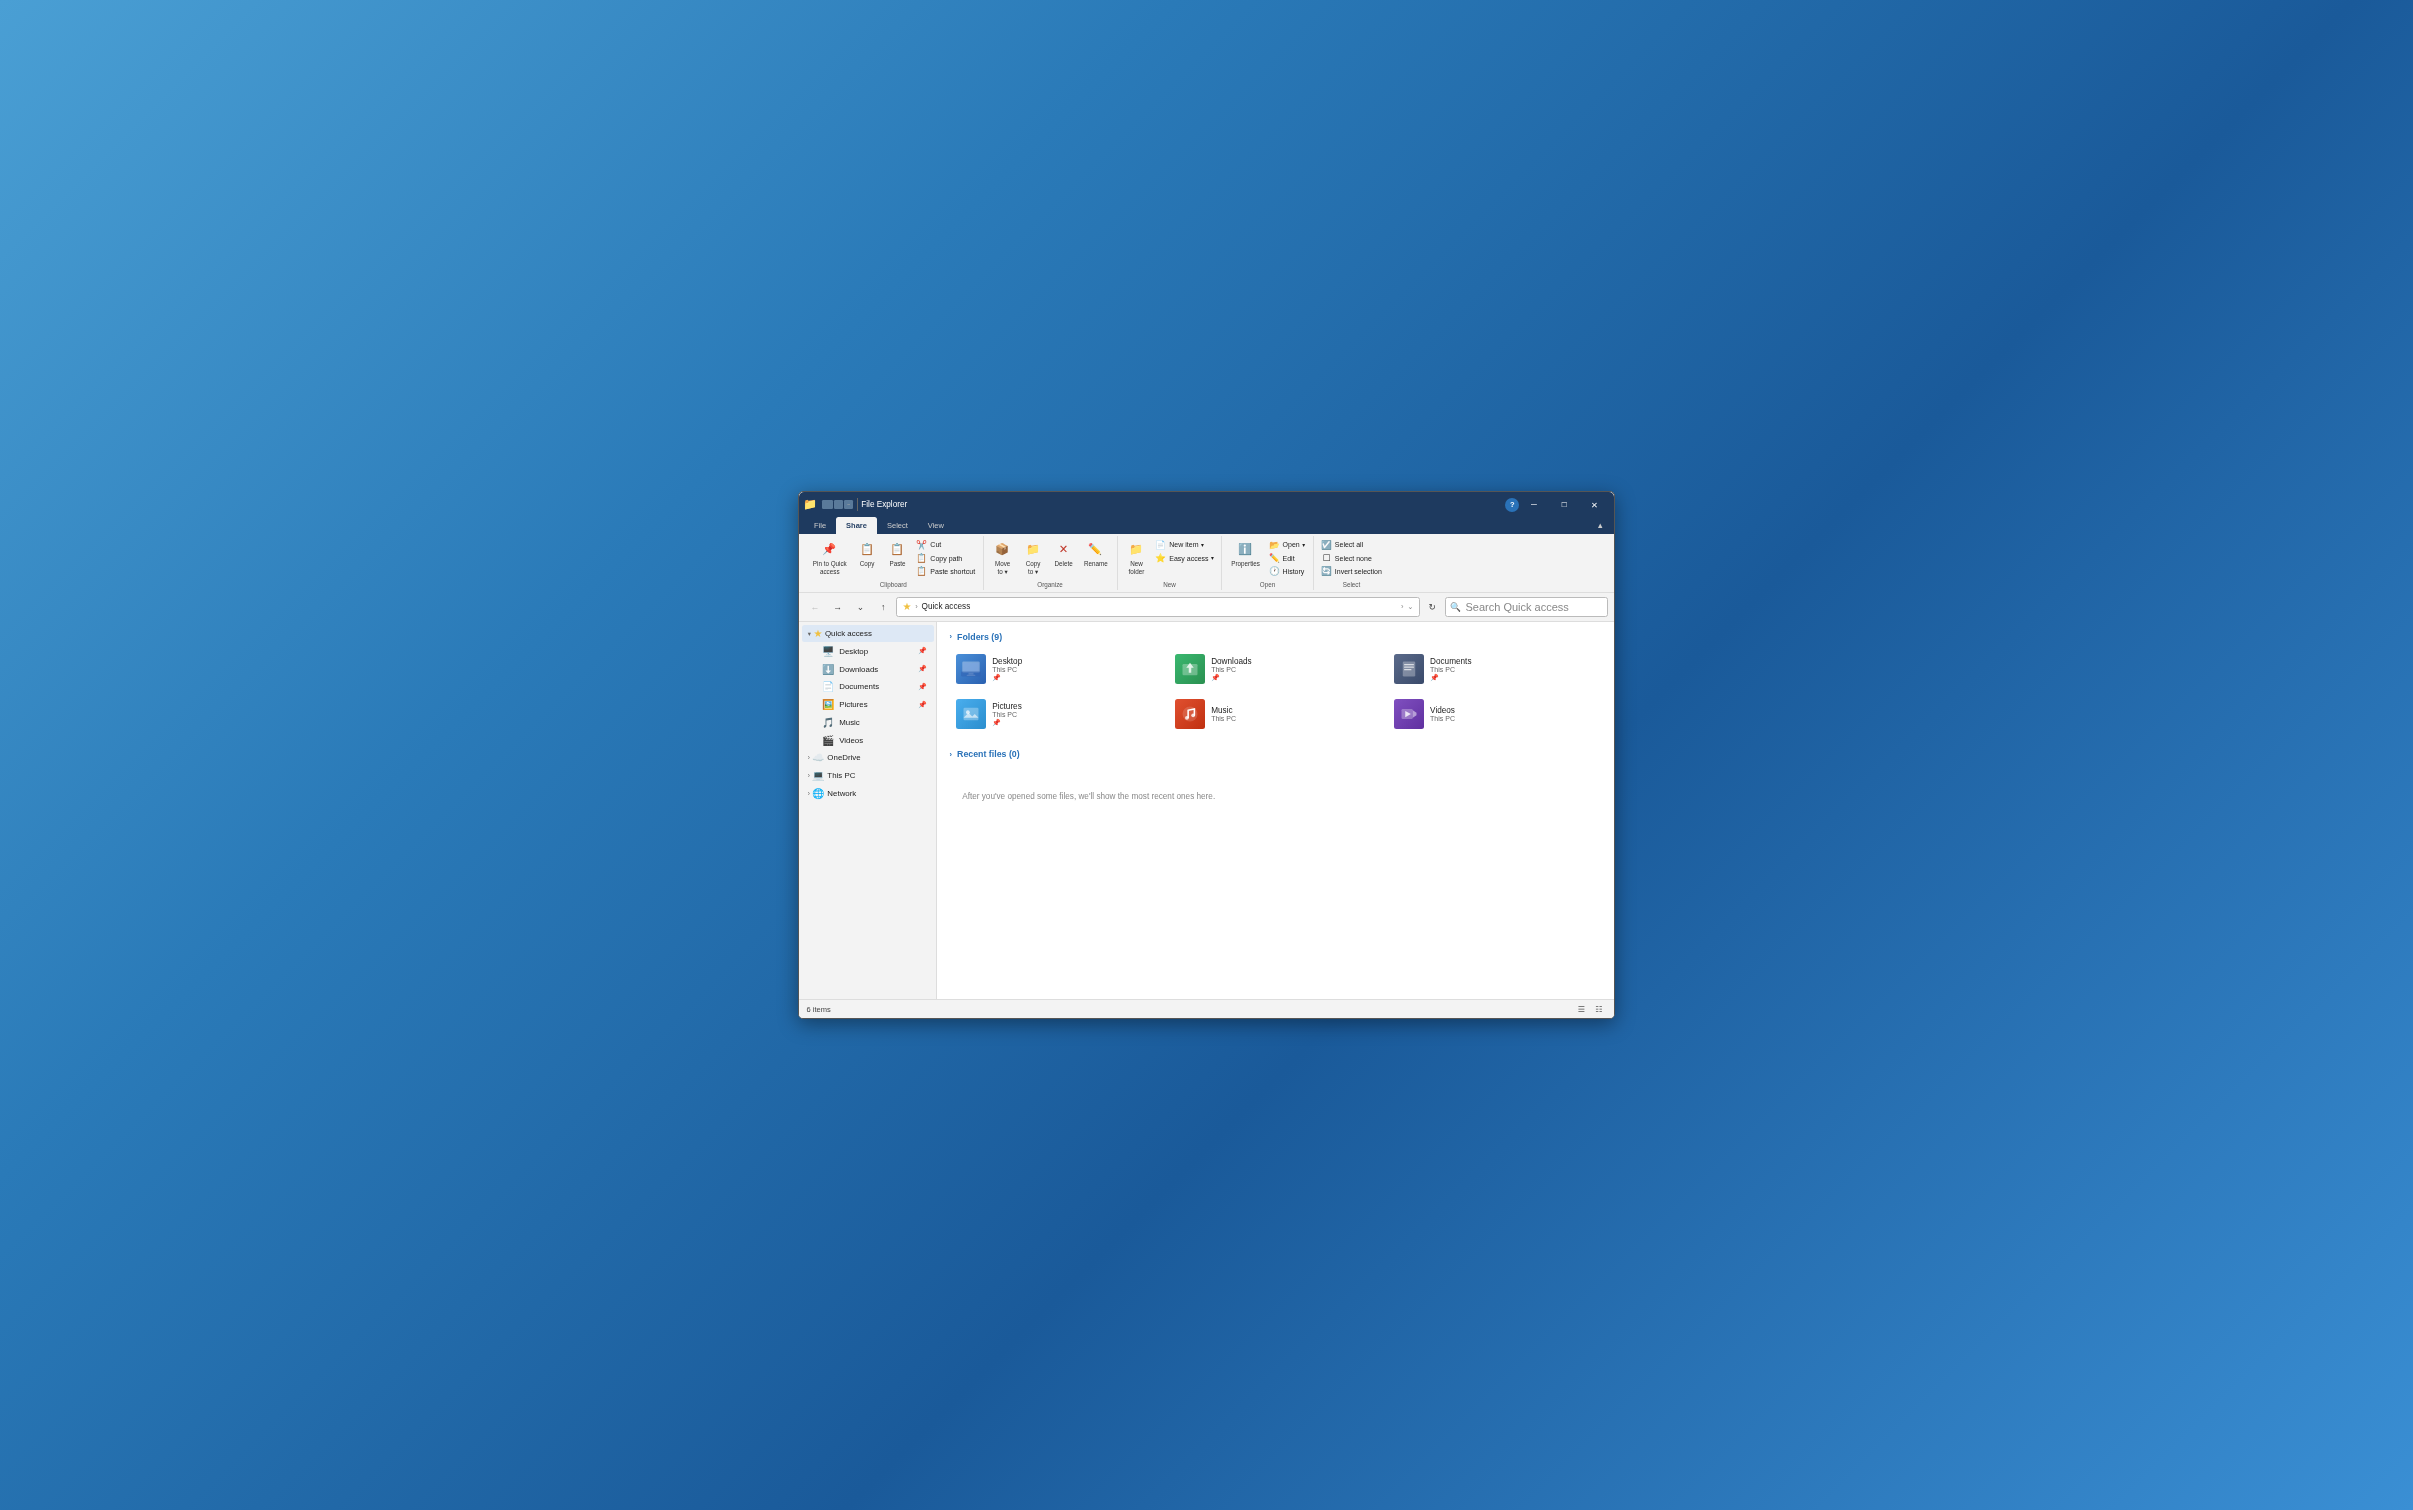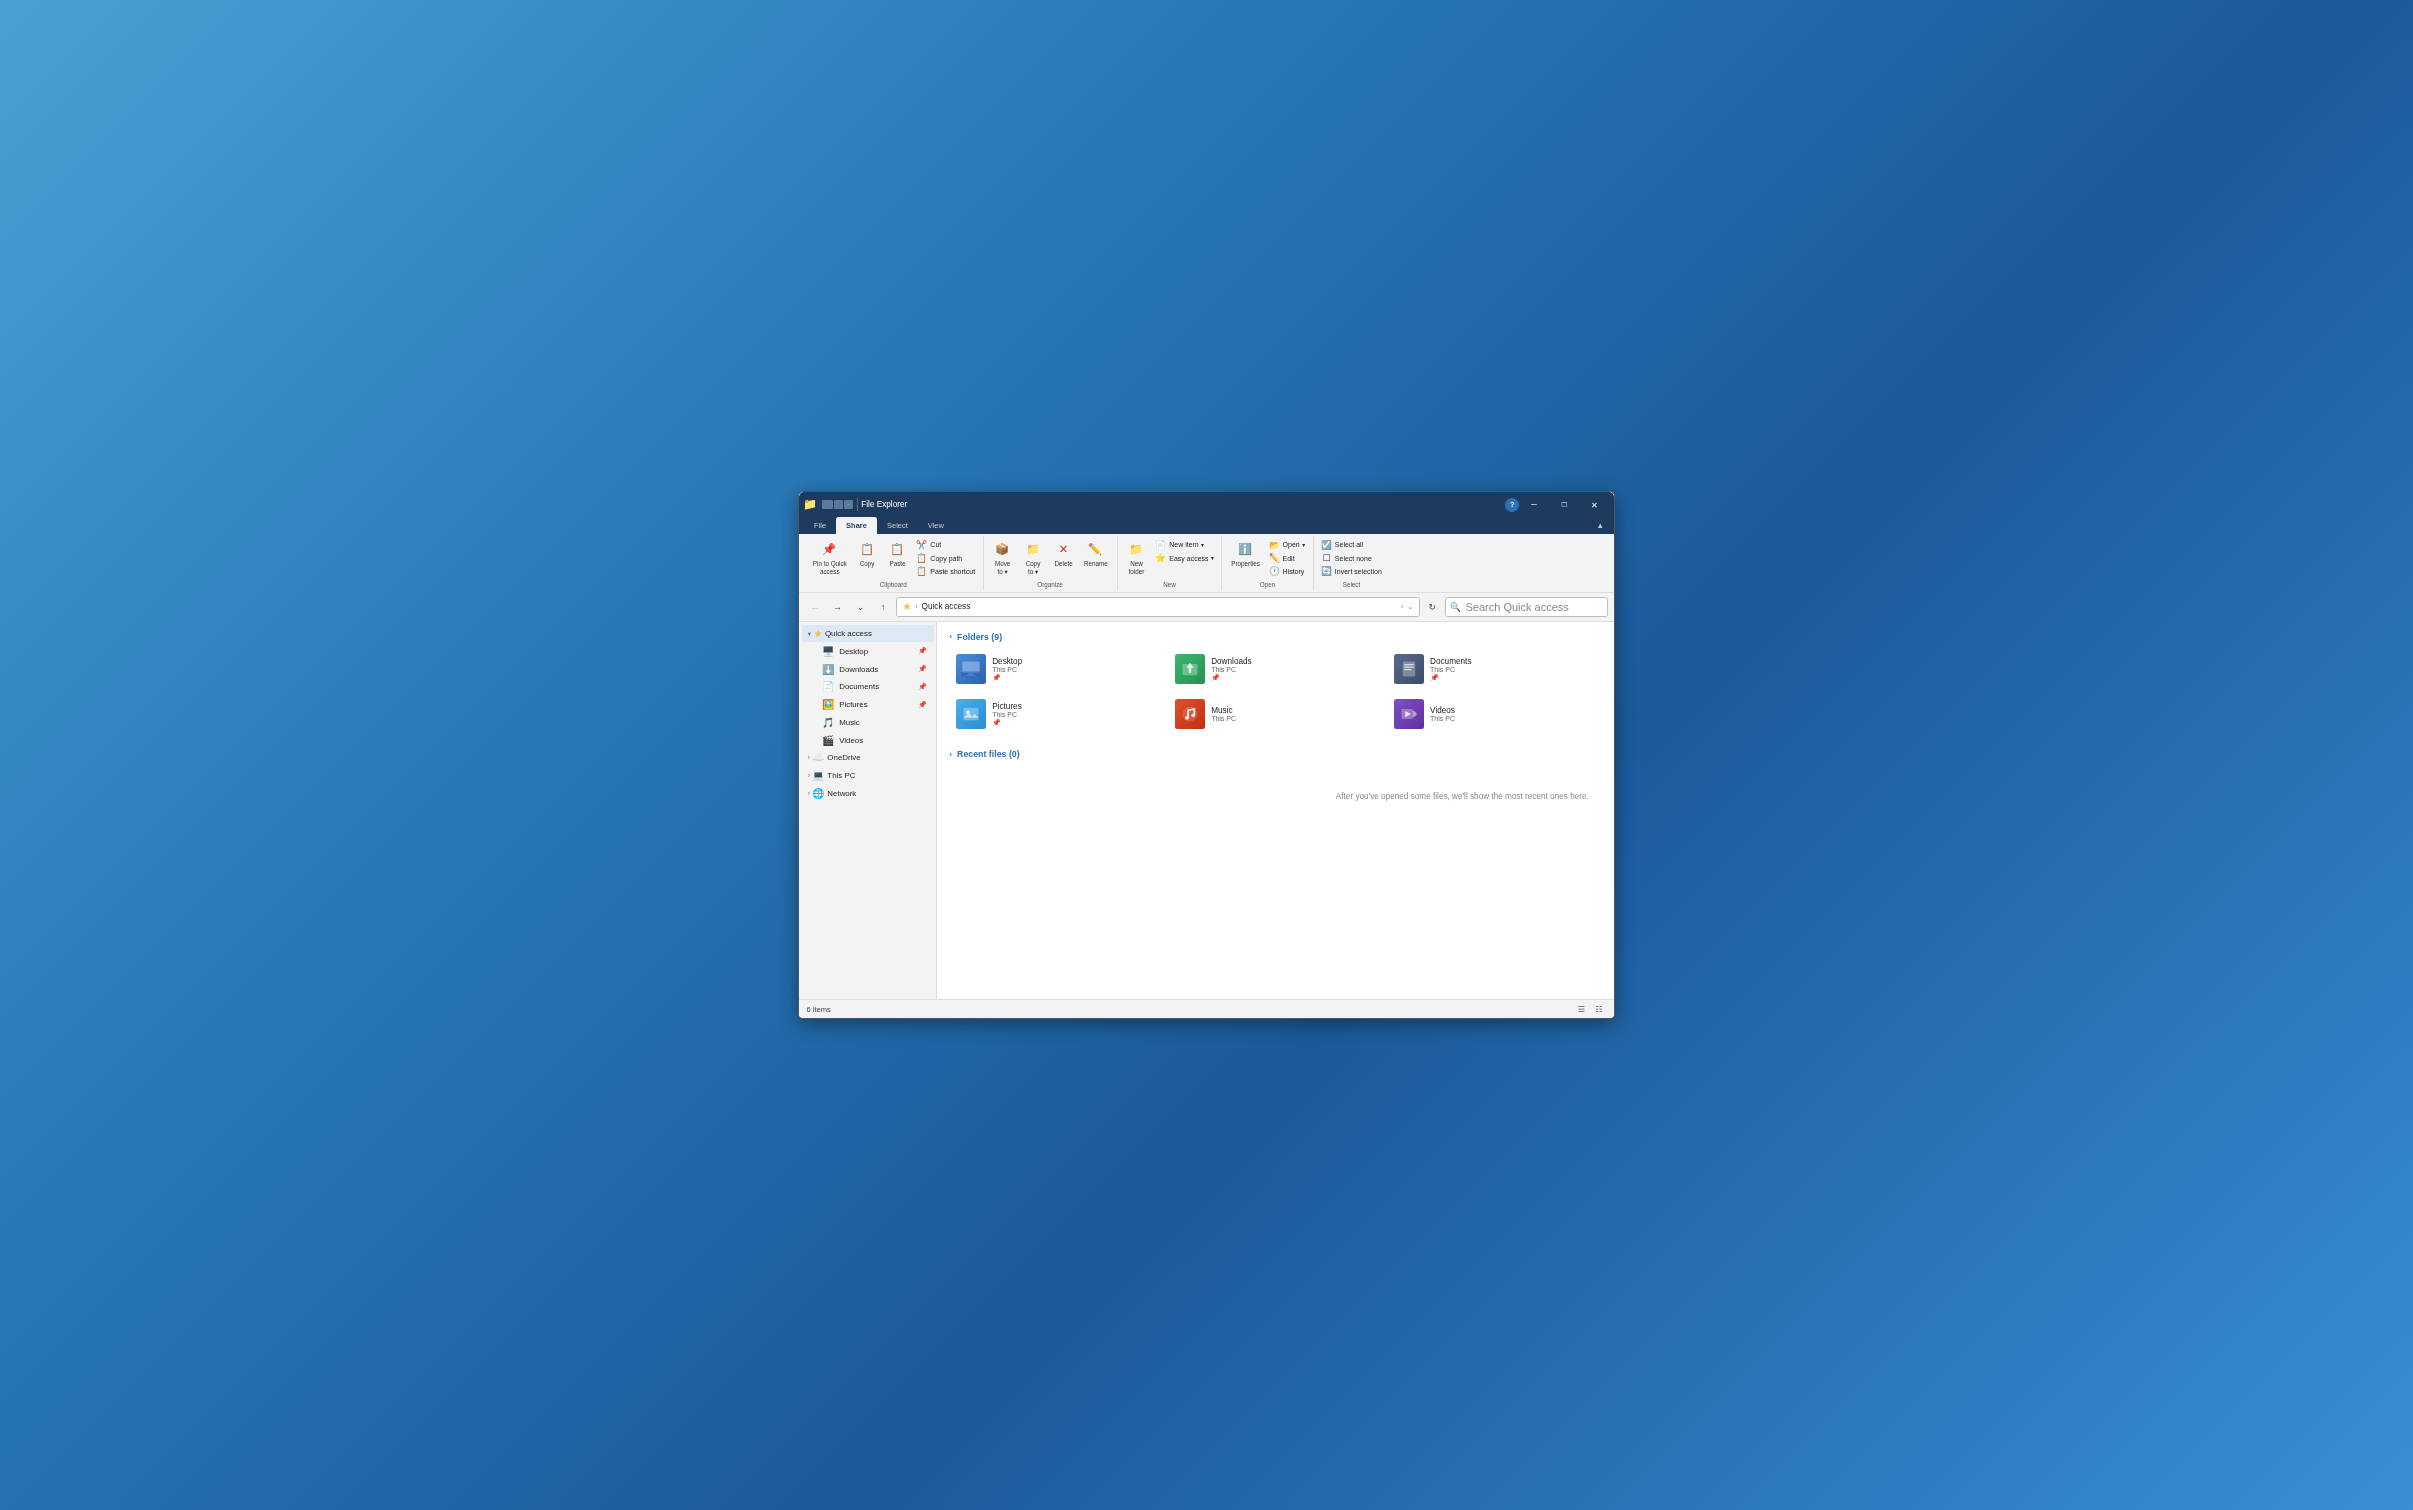--- a/index.html
+++ b/index.html
@@ -282,21 +282,21 @@
       display: flex; align-items: center; justify-content: center;
       font-size: 17.6px;
       flex-shrink: 0;
     }
     .folder-info { display: flex; flex-direction: column; }
     .folder-name { font-size: 8.2px; color: #222; font-weight: 500; }
     .folder-location { font-size: 7px; color: #666; }
     .folder-pin { color: #888; font-size: 7px; margin-top: 1.3px; }
     .recent-files-section { margin-top: 5px; }
     .recent-empty {
-      text-align: right;
+      text-align: left;
       color: #888;
       font-size: 8.2px;
       padding: 25px 12.6px;
     }
     
     .status-bar {
       background: #f3f3f3;
       border-top: 0.6px solid #ddd;
       height: 19px;
       display: flex;

